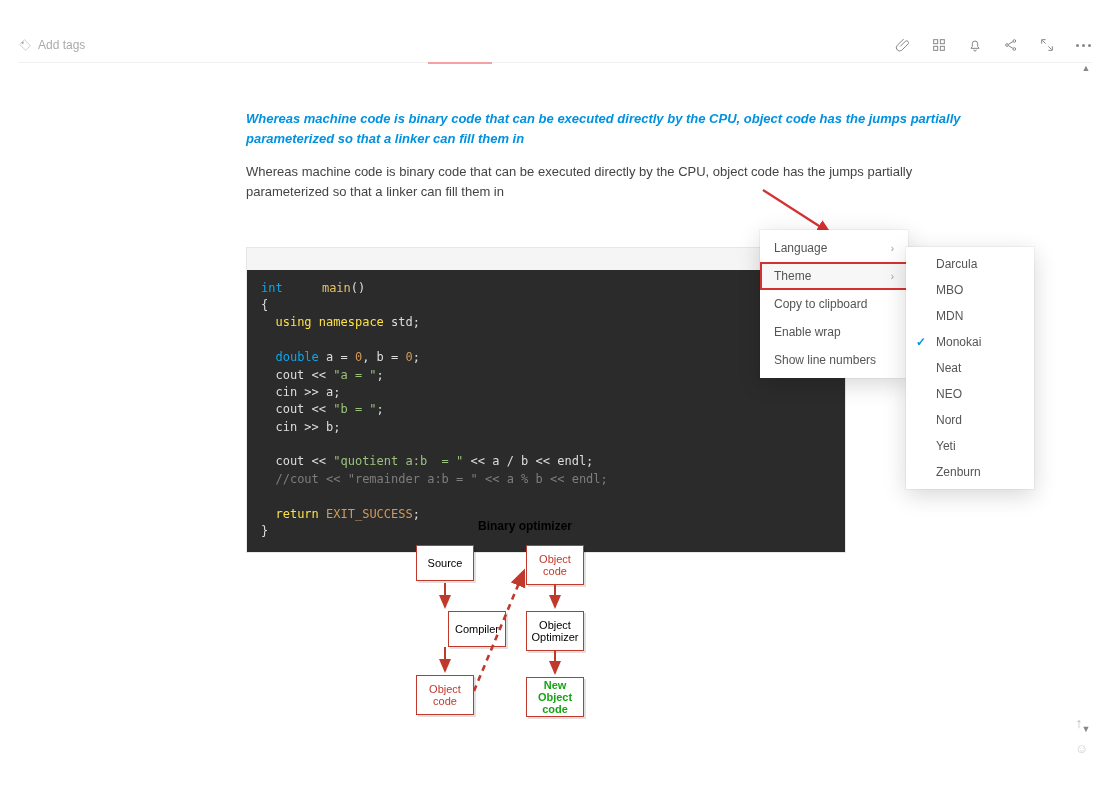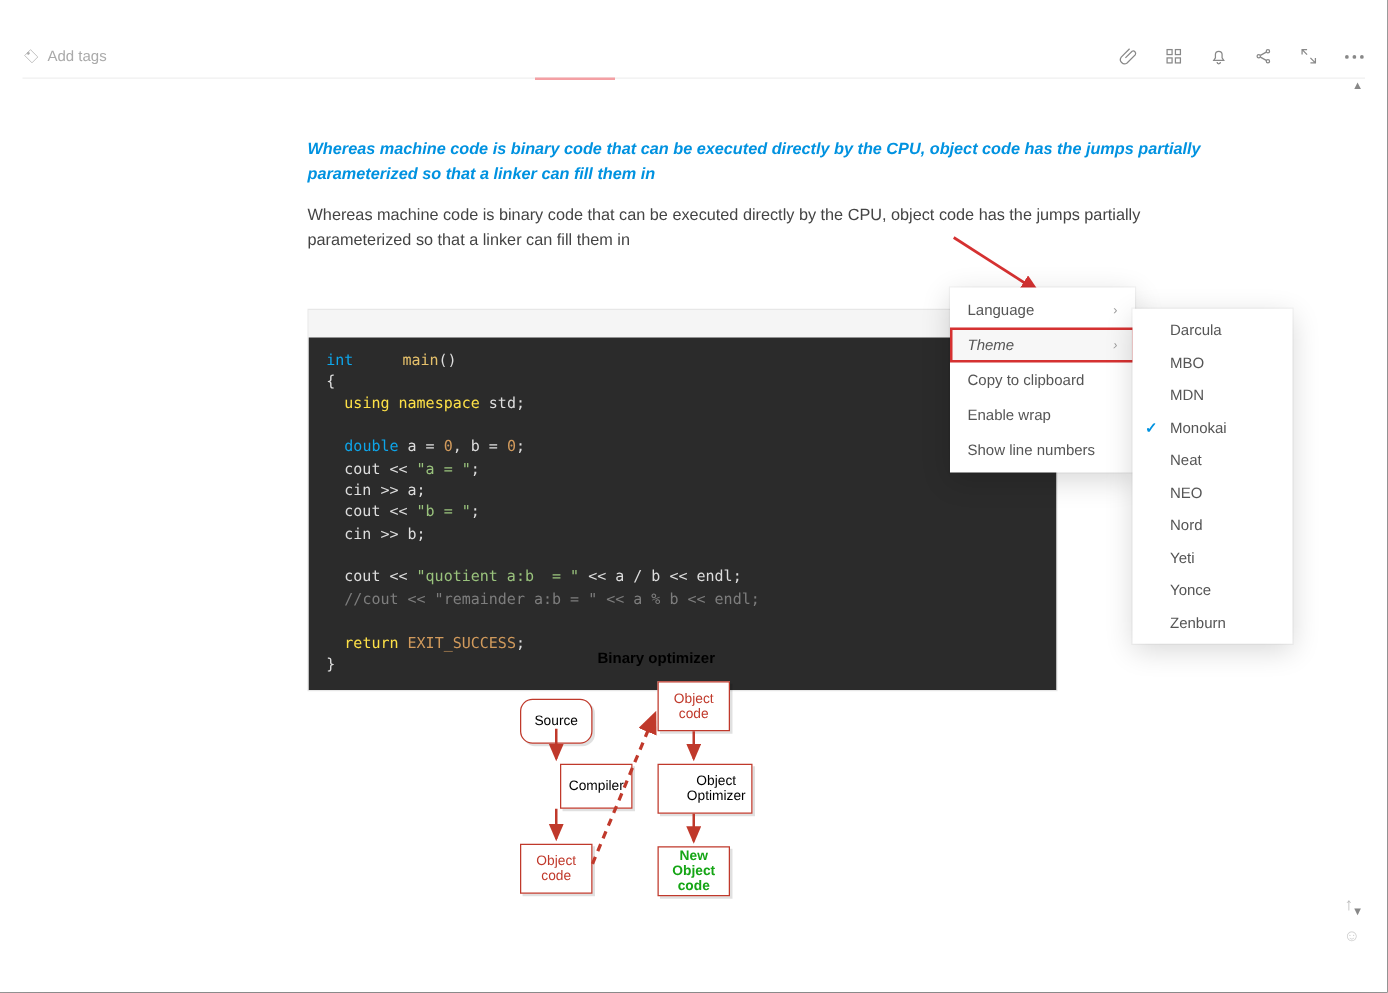--- a/index.html
+++ b/index.html
@@ -34,21 +34,21 @@
   .tok-kw{color:#fde047;}
   .tok-type{color:#0ea5e9;}
   .tok-fn{color:#e5c06b;padding-left:32px;}
   .tok-str{color:#99c27c;}
   .tok-num{color:#d19a5c;}
   .tok-const{color:#d19a5c;}
   .tok-cmt{color:#7d7d7d;}
   
   .menu{position:absolute;background:#fff;box-shadow:0 6px 22px rgba(0,0,0,.16),0 0 0 1px rgba(0,0,0,.04);font-size:12px;color:#555;padding:4px 0;}
   .menu-item{padding:7px 14px;display:flex;align-items:center;justify-content:space-between;cursor:pointer;min-width:120px;}
-  .menu-item.highlight{outline:2px solid #d53131;outline-offset:-2px;background:#f7f7f7;font-style:italic;}
+  .menu-item.highlight{outline:2px solid #d53131;outline-offset:-2px;background:#f7f7f7;}
   .submenu-caret{font-size:10px;color:#999;margin-left:14px;}
   .theme-menu .menu-item{min-width:96px;padding:6px 18px 6px 30px;position:relative;}
   .theme-menu .menu-item.selected::before{content:"✓";position:absolute;left:10px;color:#0092e0;font-weight:bold;}
   .main-menu{left:742px;top:167px;width:148px;}
   .theme-menu{left:888px;top:184px;width:128px;}
   .red-arrow-to-dots{position:absolute;left:740px;top:122px;pointer-events:none;}
   
   .diagram{position:absolute;left:392px;top:468px;width:180px;}
   .dia-title{position:absolute;top:-12px;left:0;width:230px;text-align:center;font-family:Arial,sans-serif;font-size:12px;font-weight:bold;color:#000;}
   .dbox{position:absolute;width:56px;height:34px;border:1.5px solid #c0392b;box-shadow:2px 2px 0 rgba(0,0,0,.12);background:#fff;display:flex;align-items:center;justify-content:center;text-align:center;font-family:Arial,sans-serif;font-size:11px;line-height:1.1;color:#000;}
@@ -178,41 +178,40 @@
 
     <div class="menu theme-menu" id="theme-menu">
         <div class="menu-item">Darcula</div>
         <div class="menu-item">MBO</div>
         <div class="menu-item">MDN</div>
         <div class="menu-item selected">Monokai</div>
         <div class="menu-item">Neat</div>
         <div class="menu-item">NEO</div>
         <div class="menu-item">Nord</div>
         <div class="menu-item">Yeti</div>
-        <div class="menu-item">Yonce</div>
         <div class="menu-item">Zenburn</div>
       </div>
 
     <div class="diagram">
       <div class="dia-title">Binary optimizer</div>
 
-      <div class="dbox" style="left:6px;top:28px;border-radius:10px;">
+      <div class="dbox" style="left:6px;top:14px;">
           <span>Source</span>
         </div>
       <div class="dbox" style="left:6px;top:80px;margin-left:32px;">
           <span>Compiler</span>
         </div>
       <div class="dbox tall" style="left:6px;top:144px;">
           <span class="red">Object code</span>
         </div>
 
       <div class="dbox tall" style="left:116px;top:14px;">
           <span class="red">Object code</span>
         </div>
-      <div class="dbox tall" style="left:116px;top:80px;padding-left:18px;">
+      <div class="dbox tall" style="left:116px;top:80px;">
           <span>Object Optimizer</span>
         </div>
       <div class="dbox tall" style="left:116px;top:146px;">
           <span class="green">New Object code</span>
         </div>
 
       <svg width="260" height="210" style="position:absolute;left:0;top:0;pointer-events:none">
         <defs>
           <marker id="rah" markerWidth="9" markerHeight="9" refX="6" refY="3" orient="auto">
               <path d="M0,0 L7,3 L0,6 Z" fill="#c0392b"></path>

